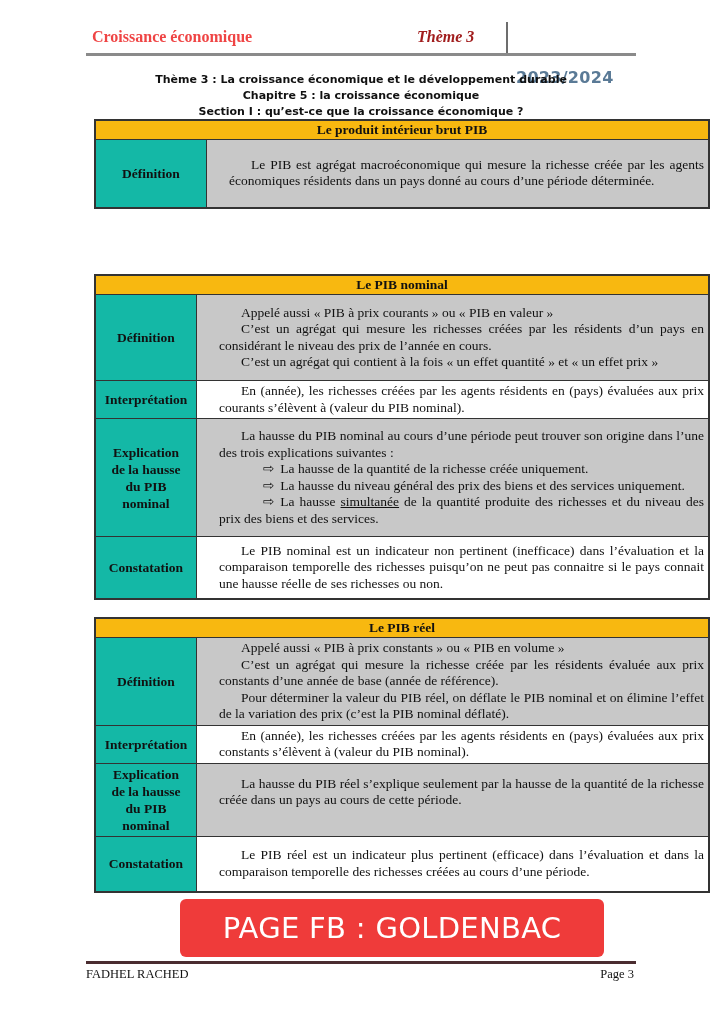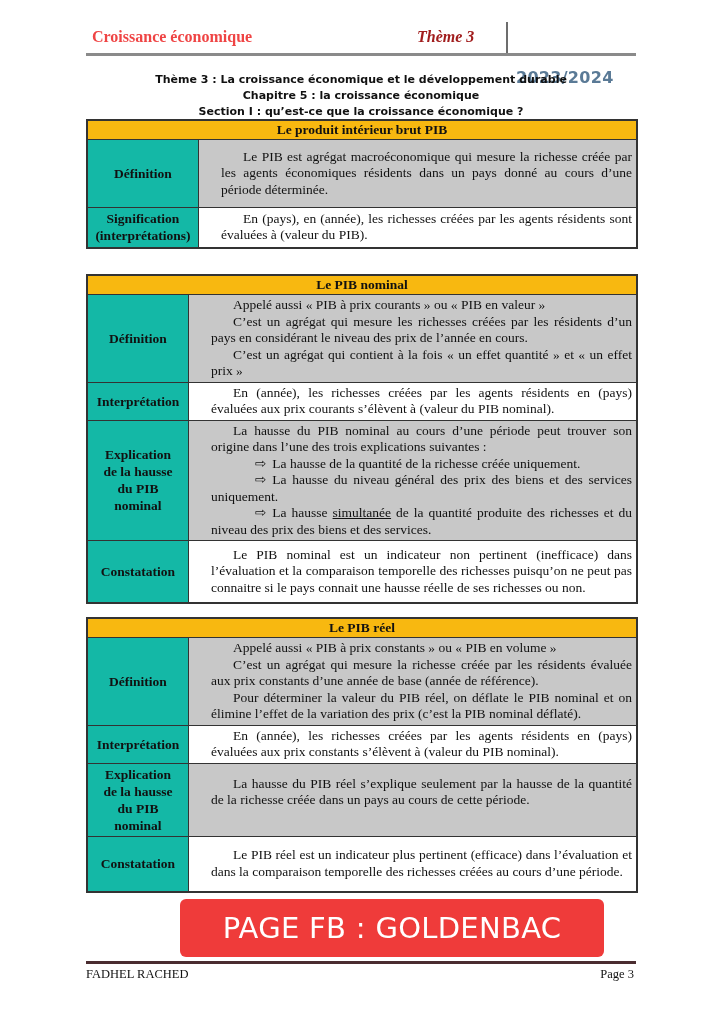--- a/index.html
+++ b/index.html
@@ -16,21 +16,21 @@
   .hdr-sep { position: absolute; left: 420px; top: 0px; width: 2px; height: 34px; background: #6d6d6d; }
   .hdr-year { position: absolute; left: 430px; top: 7px; font-weight: bold; color: #5a7a96;
               font-size: 16px; font-family: "DejaVu Sans", sans-serif; letter-spacing: 0.3px; margin-top: 39px; }
 
   
   .titles { position: absolute; left: 86px; top: 72px; width: 550px; text-align: center;
             font-family: "DejaVu Sans", sans-serif; font-weight: bold; font-size: 11px; line-height: 16px;
             color: #111; }
 
   
-  .tbl { position: absolute; left: 86px; width: 552px; border: 2px solid #333; border-collapse: collapse; }
+  .tbl { position: absolute; left: 94px; width: 616px; border: 2px solid #333; border-collapse: collapse; }
   .tbl td { border: 1px solid #333; vertical-align: middle; }
   .th { background: #f8b810; text-align: center; font-weight: bold; font-size: 13.5px; height: 18px; padding: 0; }
   .lbl { background: #14b8a6; text-align: center; font-weight: bold; font-size: 13.5px; line-height: 17px; padding: 2px 2px; }
   .gray { background: #c8c8c8; }
   .white { background: #ffffff; }
   .txt { font-size: 13.5px; line-height: 16.5px; padding: 2px 4px 2px 22px; text-align: justify; }
   .p { text-indent: 22px; margin: 0; }
   .b { margin: 0; text-indent: 22px; }
   .arrow { display: inline-block; margin-right: 6px; }
   u { text-decoration: underline; }
@@ -64,29 +64,20 @@
 
 <table class="tbl" style="top:119px;">
   <tbody>
       <tr>
         <td class="th" colspan="2">Le produit intérieur brut PIB</td>
       </tr>
   <tr style="height:68px;">
     <td class="lbl" style="width:106px;">Définition</td>
     <td class="txt gray">
       <p class="p">Le PIB est agrégat macroéconomique qui mesure la richesse créée par les agents économiques résidents dans un pays donné au cours d’une période déterminée.</p>
-    </td>
-  </tr>
-  <tr style="height:40px;">
-    <td class="lbl">
-      <div>Signification</div>
-      <div>(interprétations)</div>
-    </td>
-    <td class="txt white">
-      <p class="p">En (pays), en (année), les richesses créées par les agents résidents sont évaluées à (valeur du PIB).</p>
     </td>
   </tr>
 </tbody>
   </table>
 
 <table class="tbl" style="top:274px;">
   <tbody>
       <tr>
         <td class="th" colspan="2">Le PIB nominal</td>
       </tr>

